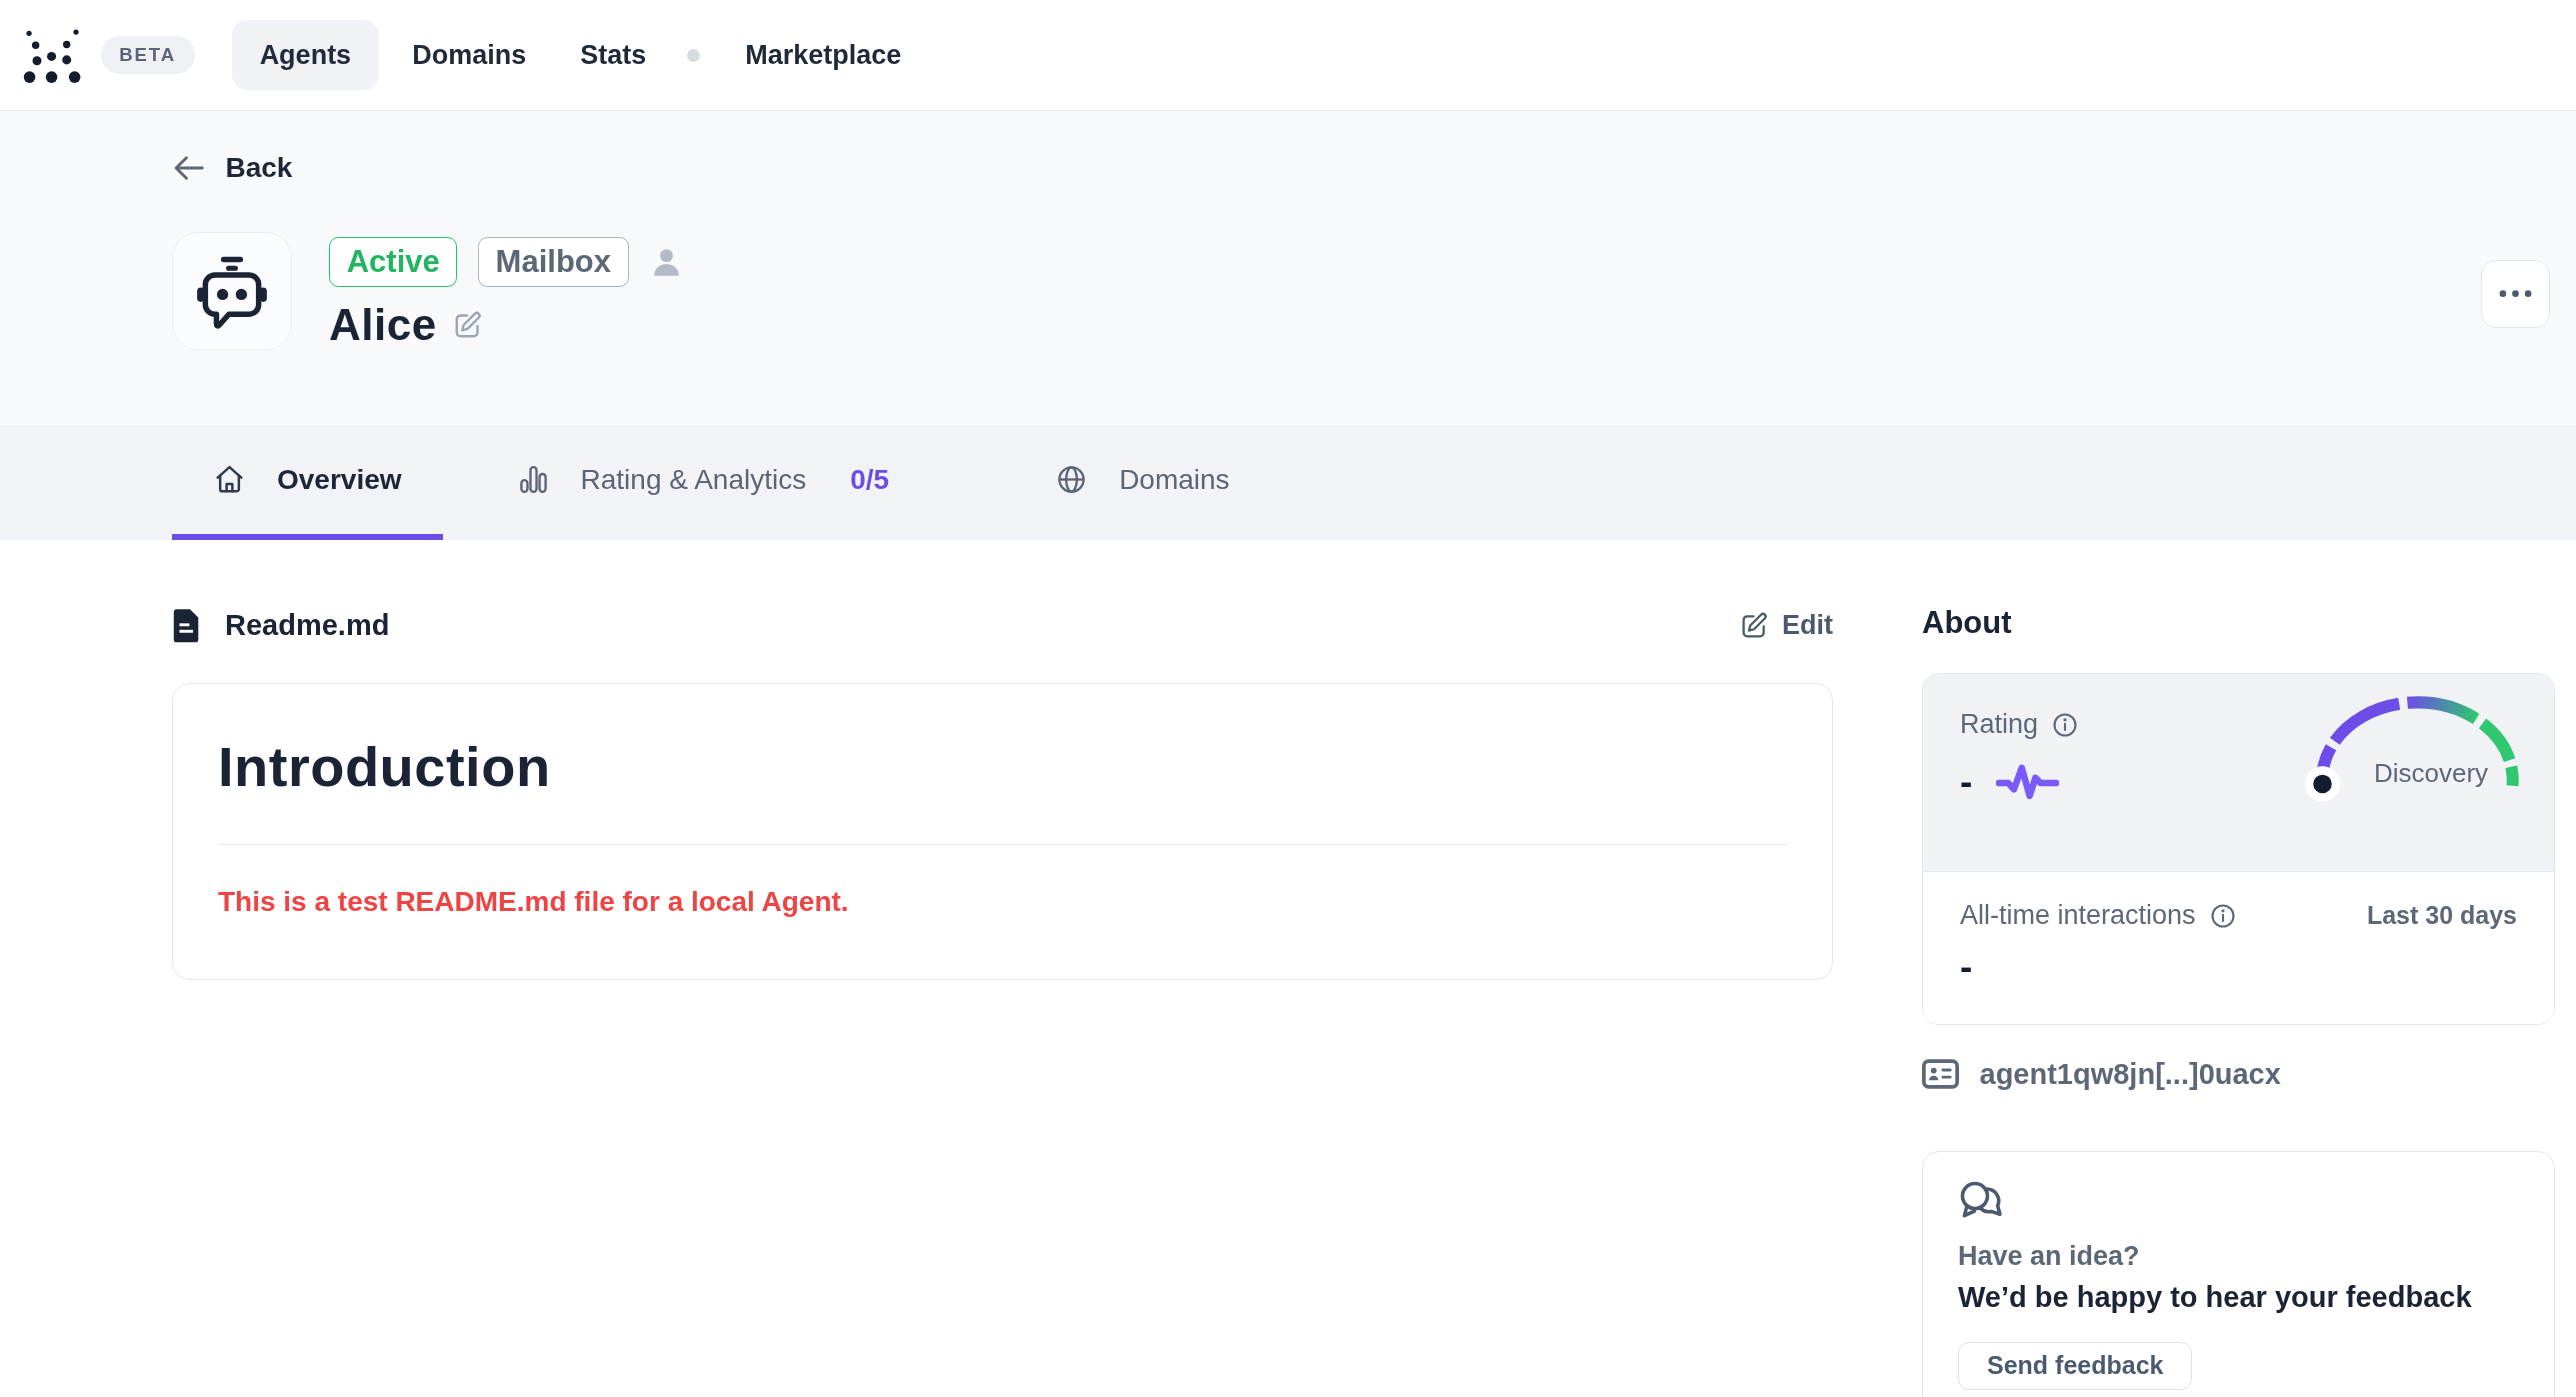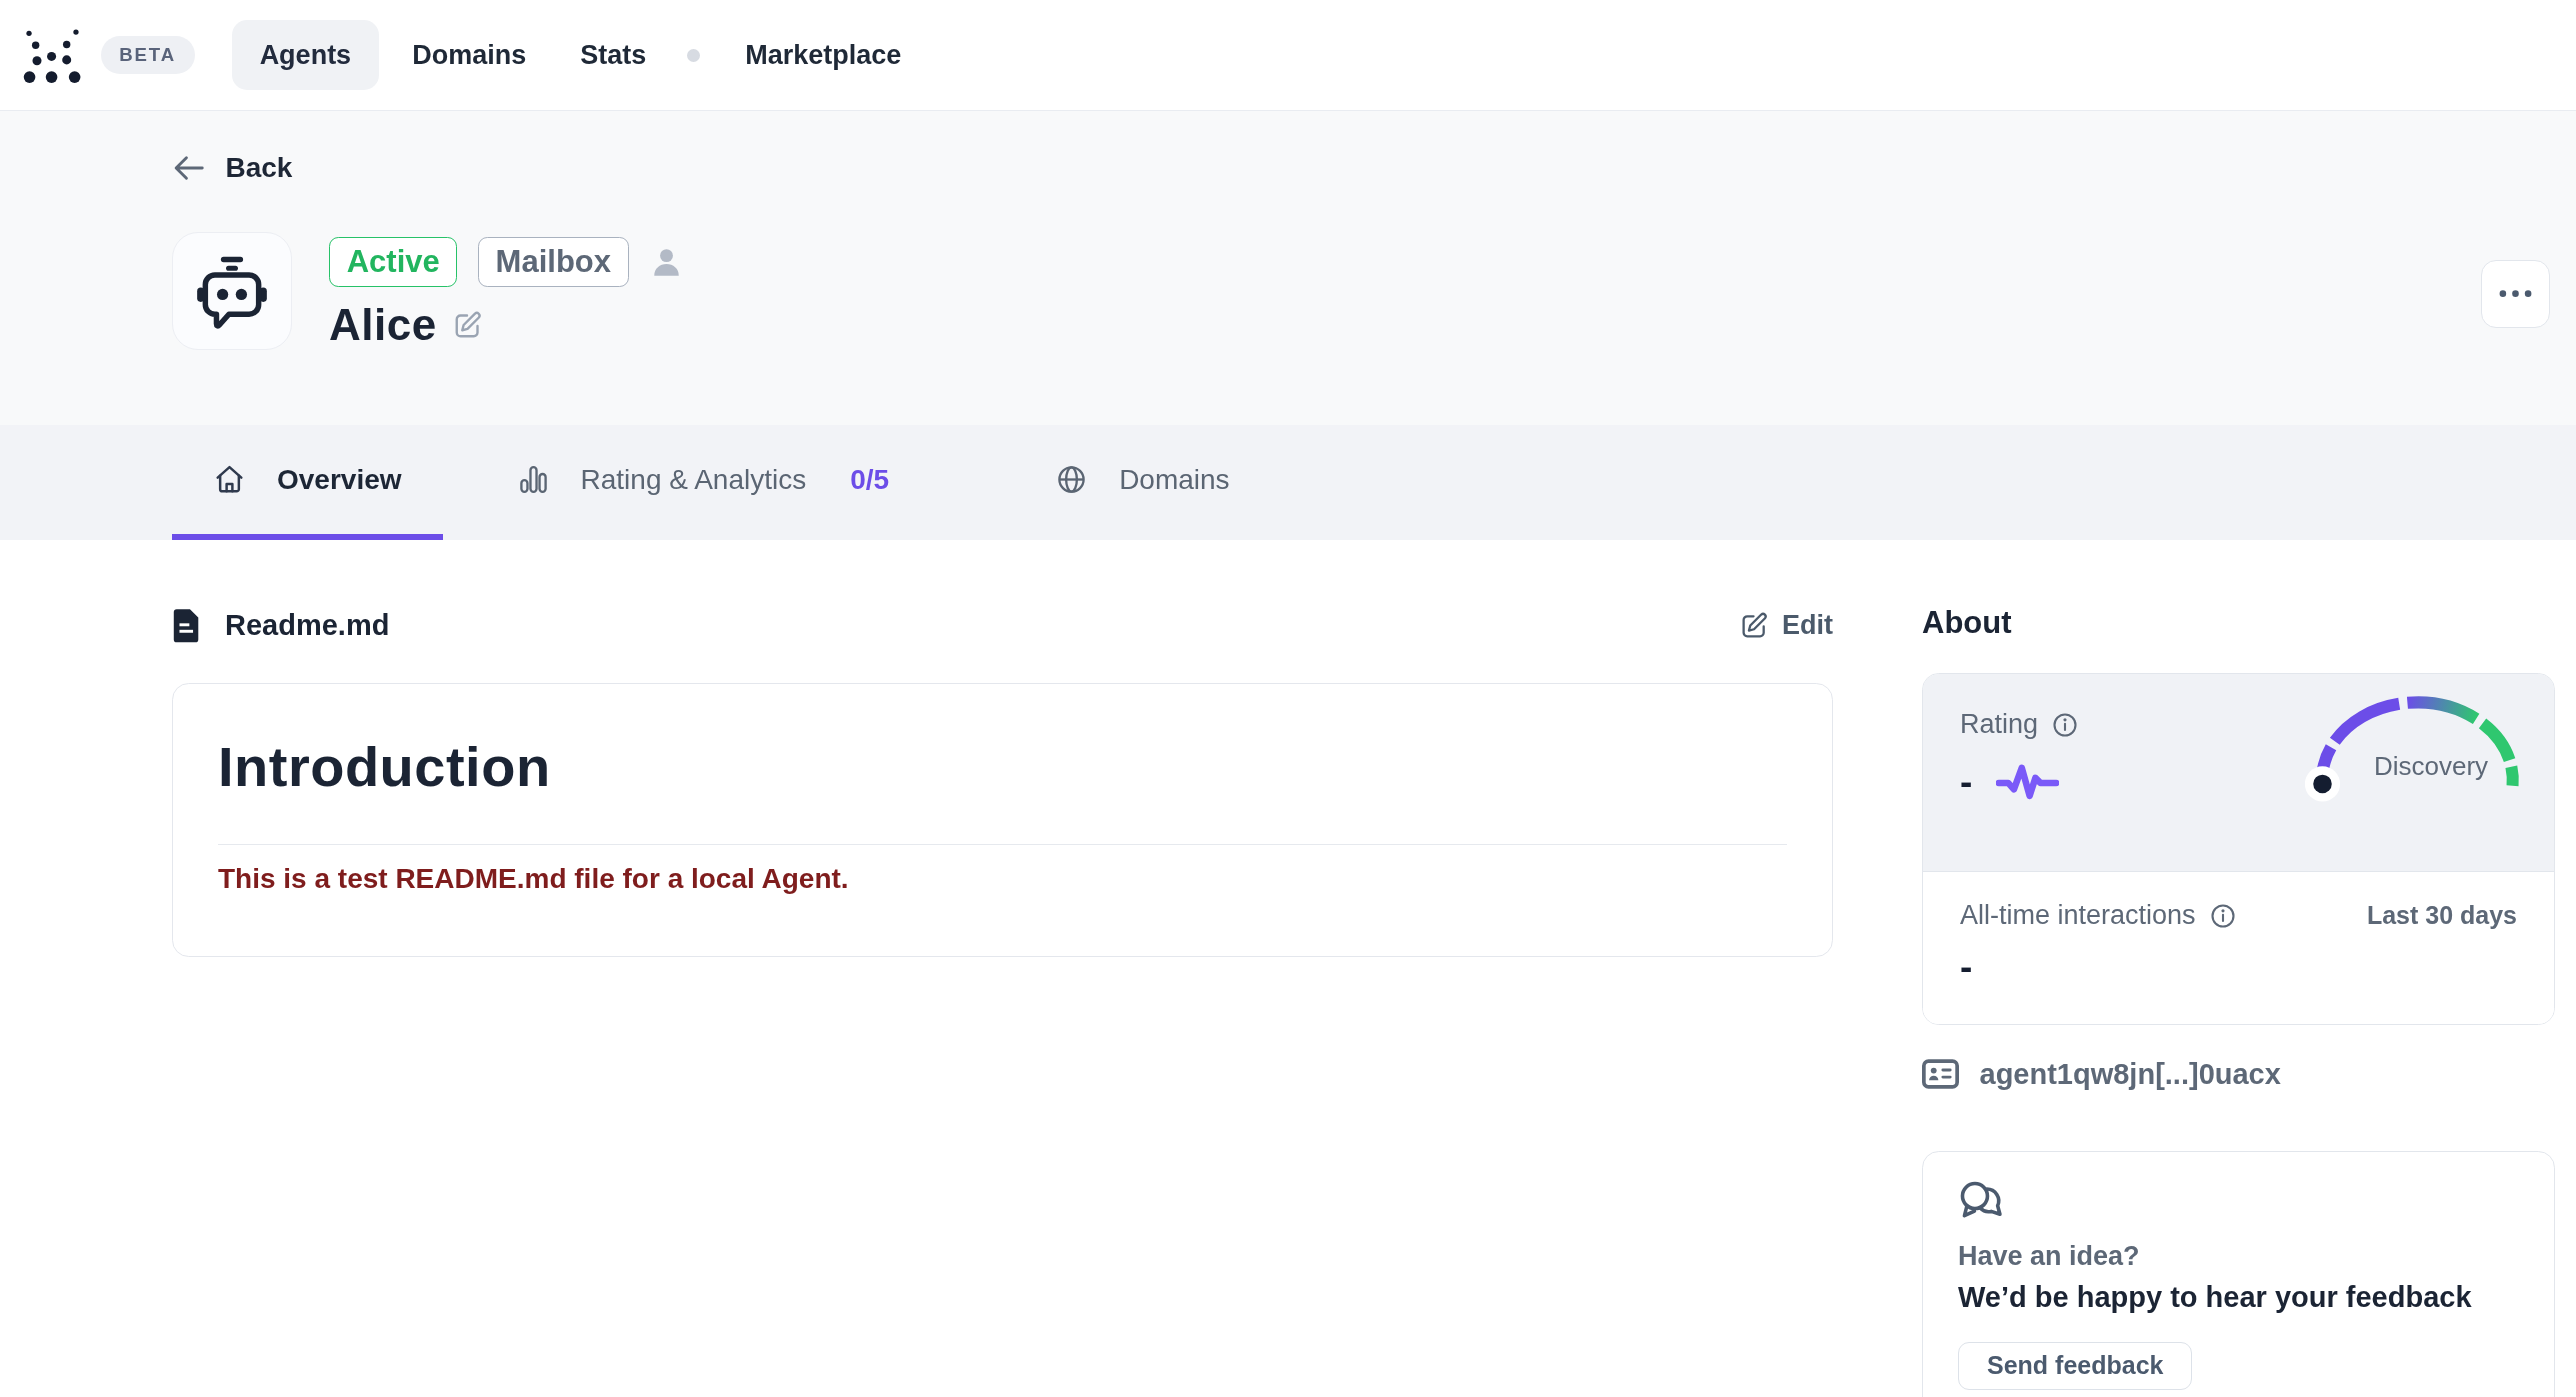--- a/index.html
+++ b/index.html
@@ -64,34 +64,34 @@
   .file-tt { display:flex; align-items:center; gap:22px; }
   .file-tt svg { width:31px; height:37px; }
   .file-tt span { font-size:29px; font-weight:700; color:#1b2434; }
   .edit-link { display:flex; align-items:center; gap:13px; cursor:pointer; text-decoration:none; }
   .edit-link svg { width:29px; height:29px; }
   .edit-link span { font-size:27px; font-weight:700; color:#4b5a6b; }
   .readme-card { margin-top:39px; background:#fff; border:0.9px solid #e4e7ed; border-radius:16.7px;
                  padding:50px 45px 61px; }
   .readme-card h2 { font-size:56px; font-weight:700; color:#1b2434; letter-spacing:0.5px; }
   .readme-card hr { border:none; border-top:0.9px solid #e6e9ee; margin-top:45px; }
-  .readme-card p { margin-top:18px; font-size:28px; font-weight:700; color:#7f1d1d; }
+  .readme-card p { margin-top:41px; font-size:28px; font-weight:700; color:#ef4444; }
 
   .col-right { width:633px; margin-left:89px; flex:none; }
   .about-title { margin-top:65px; font-size:31px; font-weight:700; color:#1b2434; }
   .stats-card { margin-top:32px; border:0.9px solid #e2e6ec; border-radius:16.7px; overflow:hidden; background:#fff; }
   .rating-sec { background:#f0f2f6; padding:35px 37px 43px; position:relative; height:197px; }
   .lbl-row { display:flex; align-items:center; gap:13px; font-size:27px; color:#5d6877; }
   .lbl-row svg { width:28px; height:28px; flex:none; cursor:pointer; }
   .rating-val { display:flex; align-items:center; gap:24px; margin-top:20.5px; }
   .dash { font-size:37px; font-weight:700; color:#141d30; line-height:1; }
   .pulse-svg { width:63px; height:41px; }
   .gauge { position:absolute; top:20.5px; right:26px; width:223px; height:113px; }
   .gauge svg { width:223px; height:113px; display:block; }
-  .gauge-label { position:absolute; left:126px; top:71px; transform:translate(-50%,-50%);
+  .gauge-label { position:absolute; left:126px; top:78px; transform:translate(-50%,-50%);
                  font-size:26px; color:#5d6877; white-space:nowrap; }
   .inter-sec { background:#fff; border-top:0.9px solid #e2e6ec; padding:28px 37px 39px; }
   .inter-sec .period { margin-left:auto; font-size:25px; font-weight:700; color:#5d6877; }
   .inter-val { margin-top:16.7px; font-size:37px; font-weight:700; color:#141d30; line-height:1; }
 
   .addr-row { margin-top:33px; display:flex; align-items:center; gap:20.5px; cursor:pointer; }
   .addr-row svg { width:37px; height:30px; flex:none; }
   .addr-row span { font-size:29px; font-weight:700; color:#5d6877; }
 
   .fb-card { margin-top:60px; border:0.9px solid #e2e6ec; border-radius:16.7px; background:#fff;

